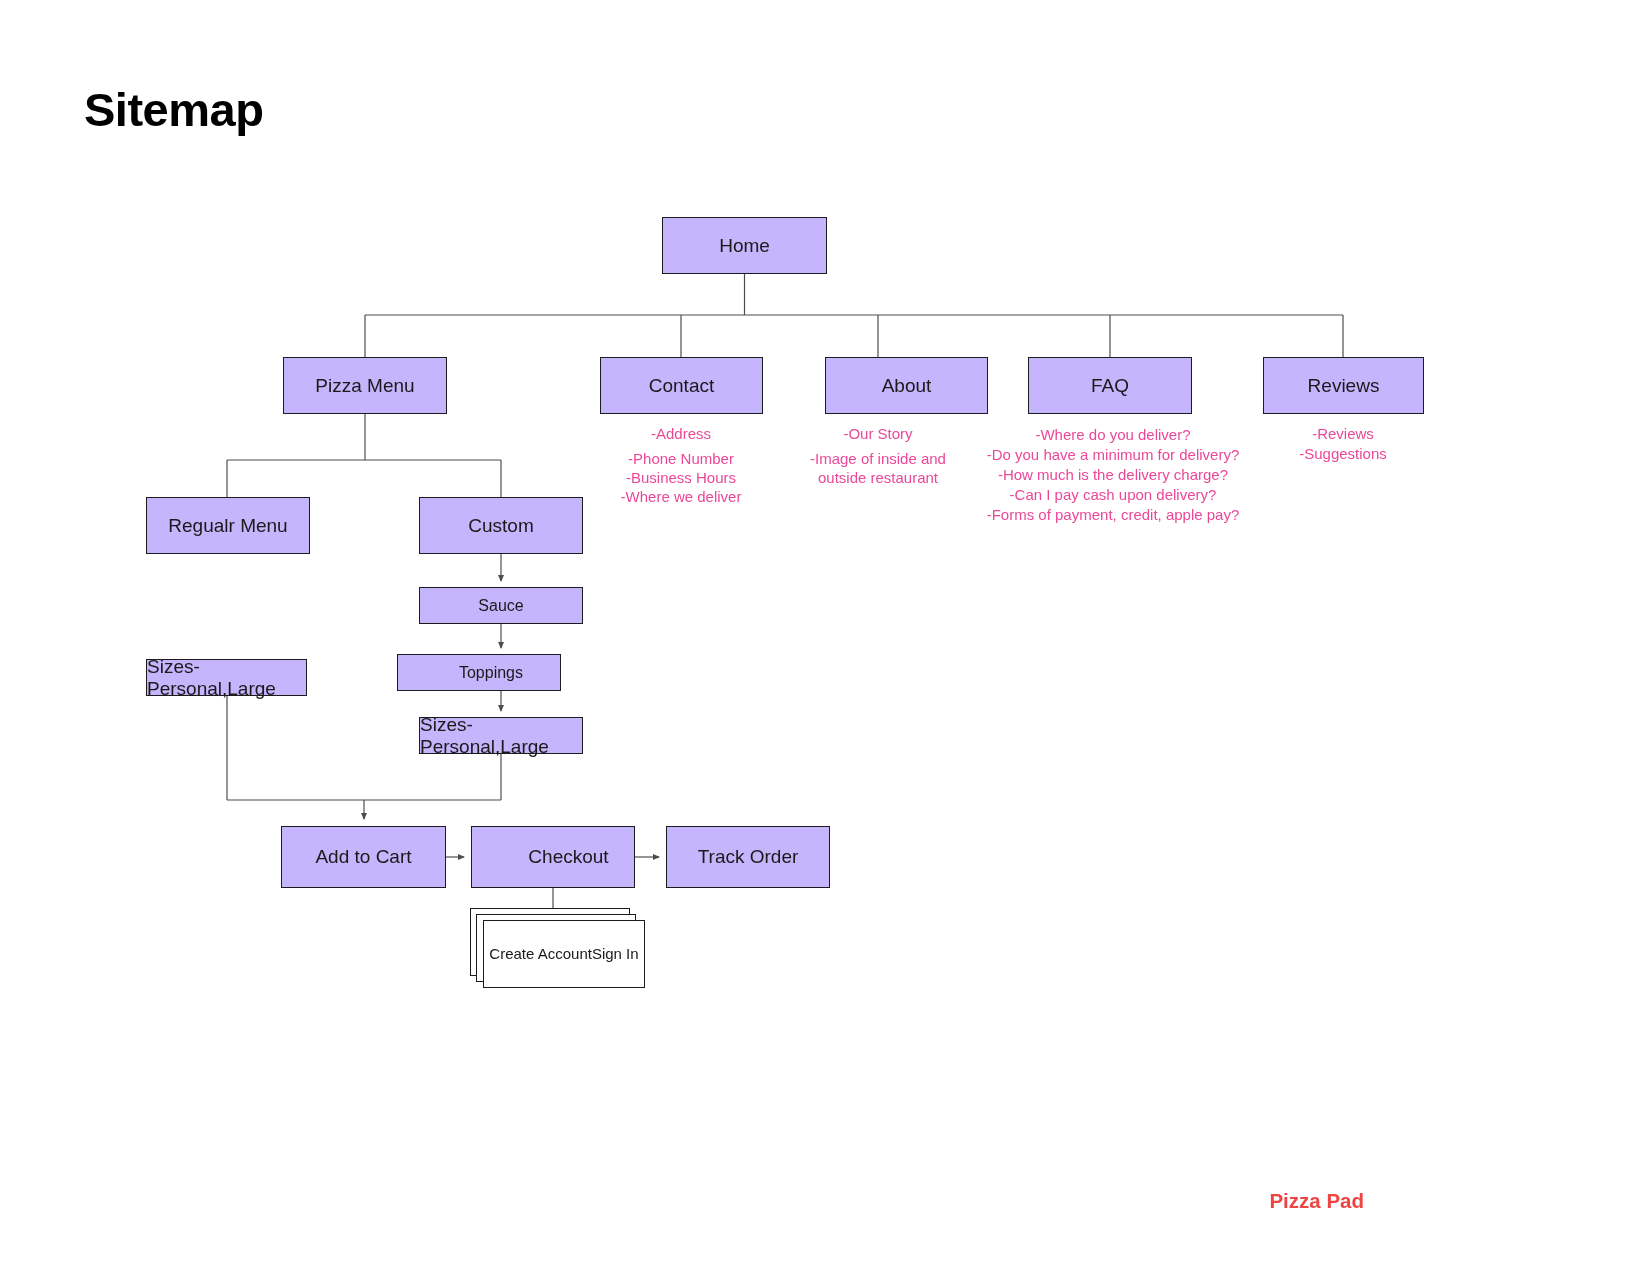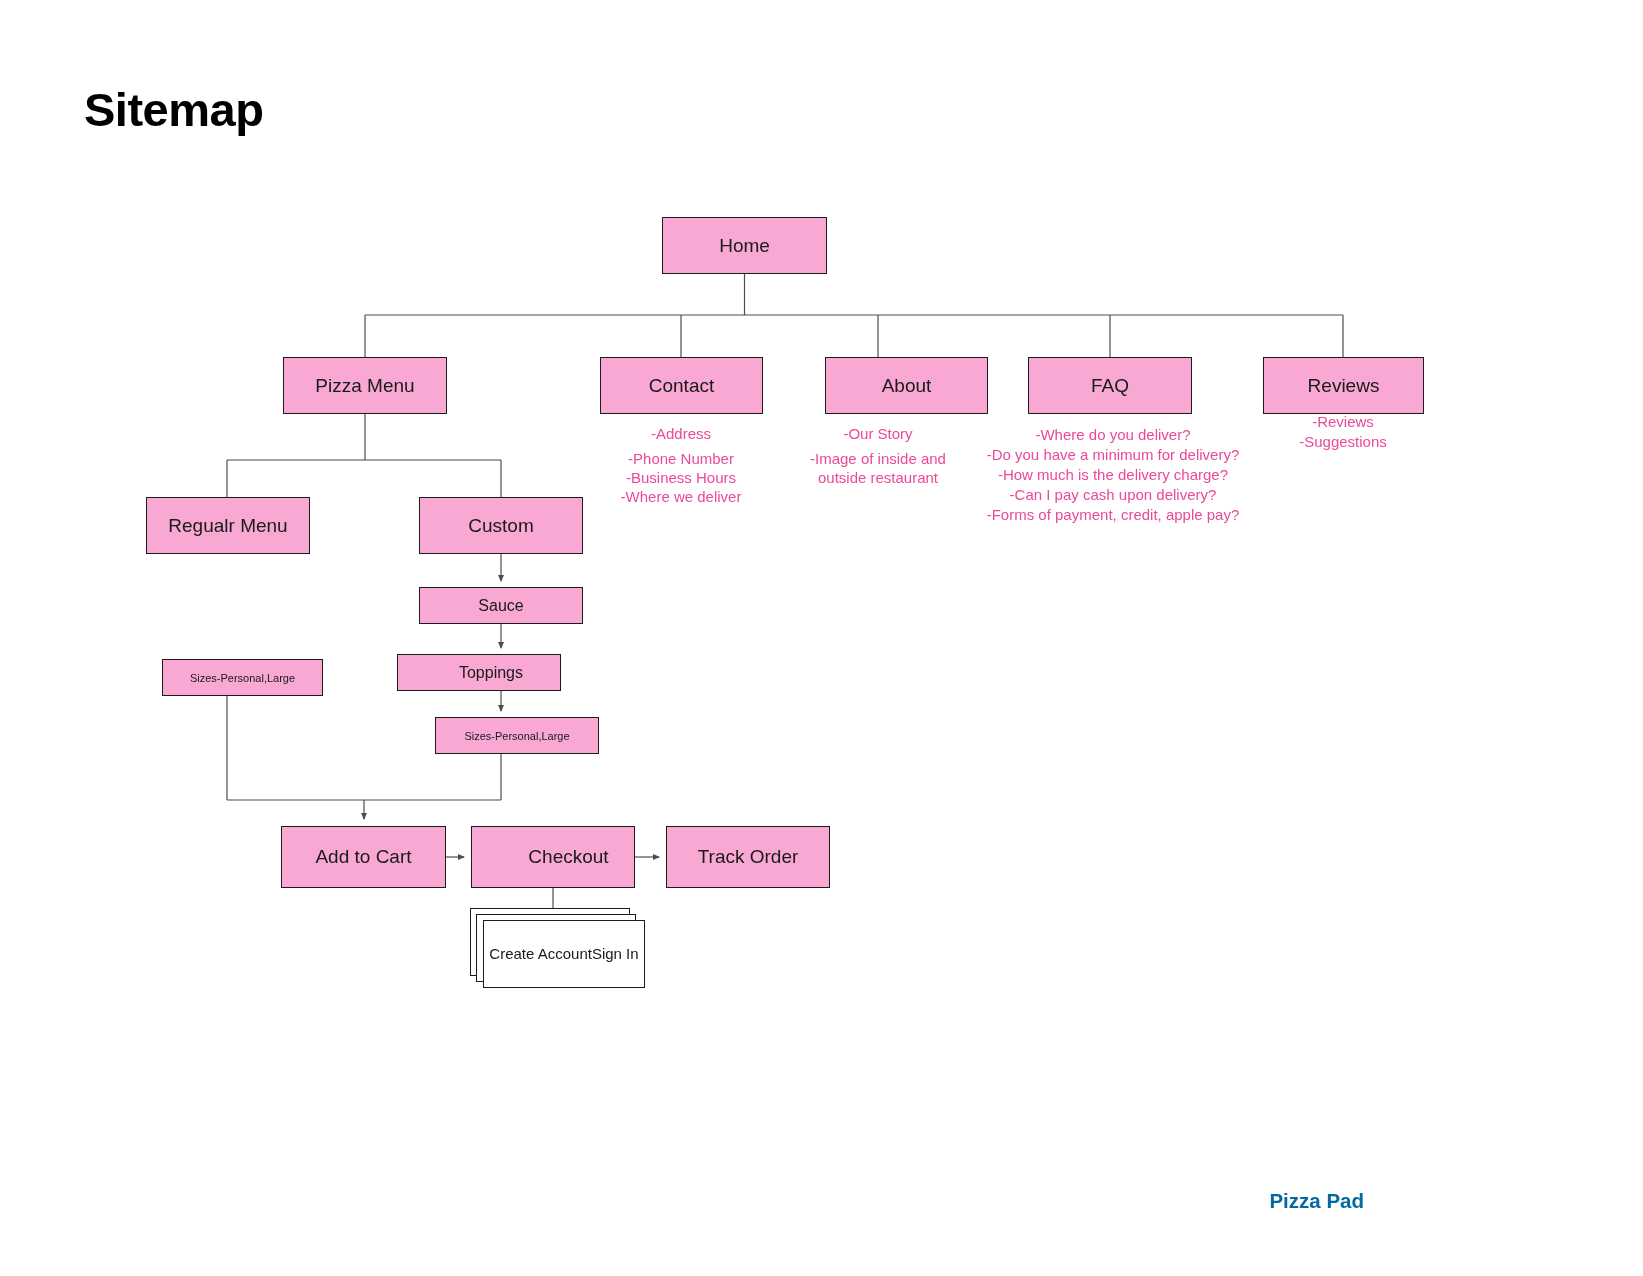--- a/index.html
+++ b/index.html
@@ -17,34 +17,34 @@
     font-size:47px;font-weight:700;letter-spacing:-0.5px;
     color:#000;
   }
   .credit-clipped{
     position:absolute;left:1385px;top:-14px;
     font-size:16px;font-weight:600;color:#3a3a3a;
     white-space:nowrap;
   }
   .footer-brand{
     position:absolute;right:60px;top:1189px;
-    font-size:20.5px;font-weight:600;color:#0369a1;
+    font-size:20.5px;font-weight:600;color:#ef4444;
   }
   svg.wires{position:absolute;left:0;top:0;}
   .node{
     position:absolute;
-    background:#f9a8d4;
+    background:#c4b5fd;
     border:1.6px solid #1c1c1c;
     display:flex;align-items:center;justify-content:center;
     font-size:19px;
     box-sizing:border-box;
     z-index:2;
   }
   .node.small{border-width:1.3px;font-size:16px;}
-  .node.tiny{border-width:1.3px;font-size:11px;margin-left:16px;}
+  .node.tiny{border-width:1.3px;font-size:19px;}
   .detail-list{
     position:absolute;
     text-align:center;
     font-size:15px;line-height:19px;
     color:#ec4899;
     z-index:2;
   }
   .detail-list.wide{line-height:20px;}
   .detail-list .gap-after{margin-bottom:6px;}
   .stack-card{
@@ -128,21 +128,21 @@
   </div>
 
   <div class="detail-list wide" style="left:963px;top:425px;width:300px;">
     <div>-Where do you deliver?</div>
     <div>-Do you have a minimum for delivery?</div>
     <div>-How much is the delivery charge?</div>
     <div>-Can I pay cash upon delivery?</div>
     <div>-Forms of payment, credit, apple pay?</div>
   </div>
 
-  <div class="detail-list wide" style="left:1263px;top:412px;width:160px;">
+  <div class="detail-list wide" style="left:1263px;top:424px;width:160px;">
     <div>-Reviews</div>
     <div>-Suggestions</div>
   </div>
 
   <div class="node" style="left:146px;top:497px;width:164px;height:57px;">Regualr Menu</div>
   <div class="node" style="left:419px;top:497px;width:164px;height:57px;">Custom</div>
 
   <div class="node small" style="left:419px;top:587px;width:164px;height:37px;">Sauce</div>
   <div class="node small" style="left:397px;top:654px;width:164px;height:37px;padding-left:24px;">Toppings</div>
   <div class="node tiny" style="left:419px;top:717px;width:164px;height:37px;">Sizes-Personal,Large</div>

